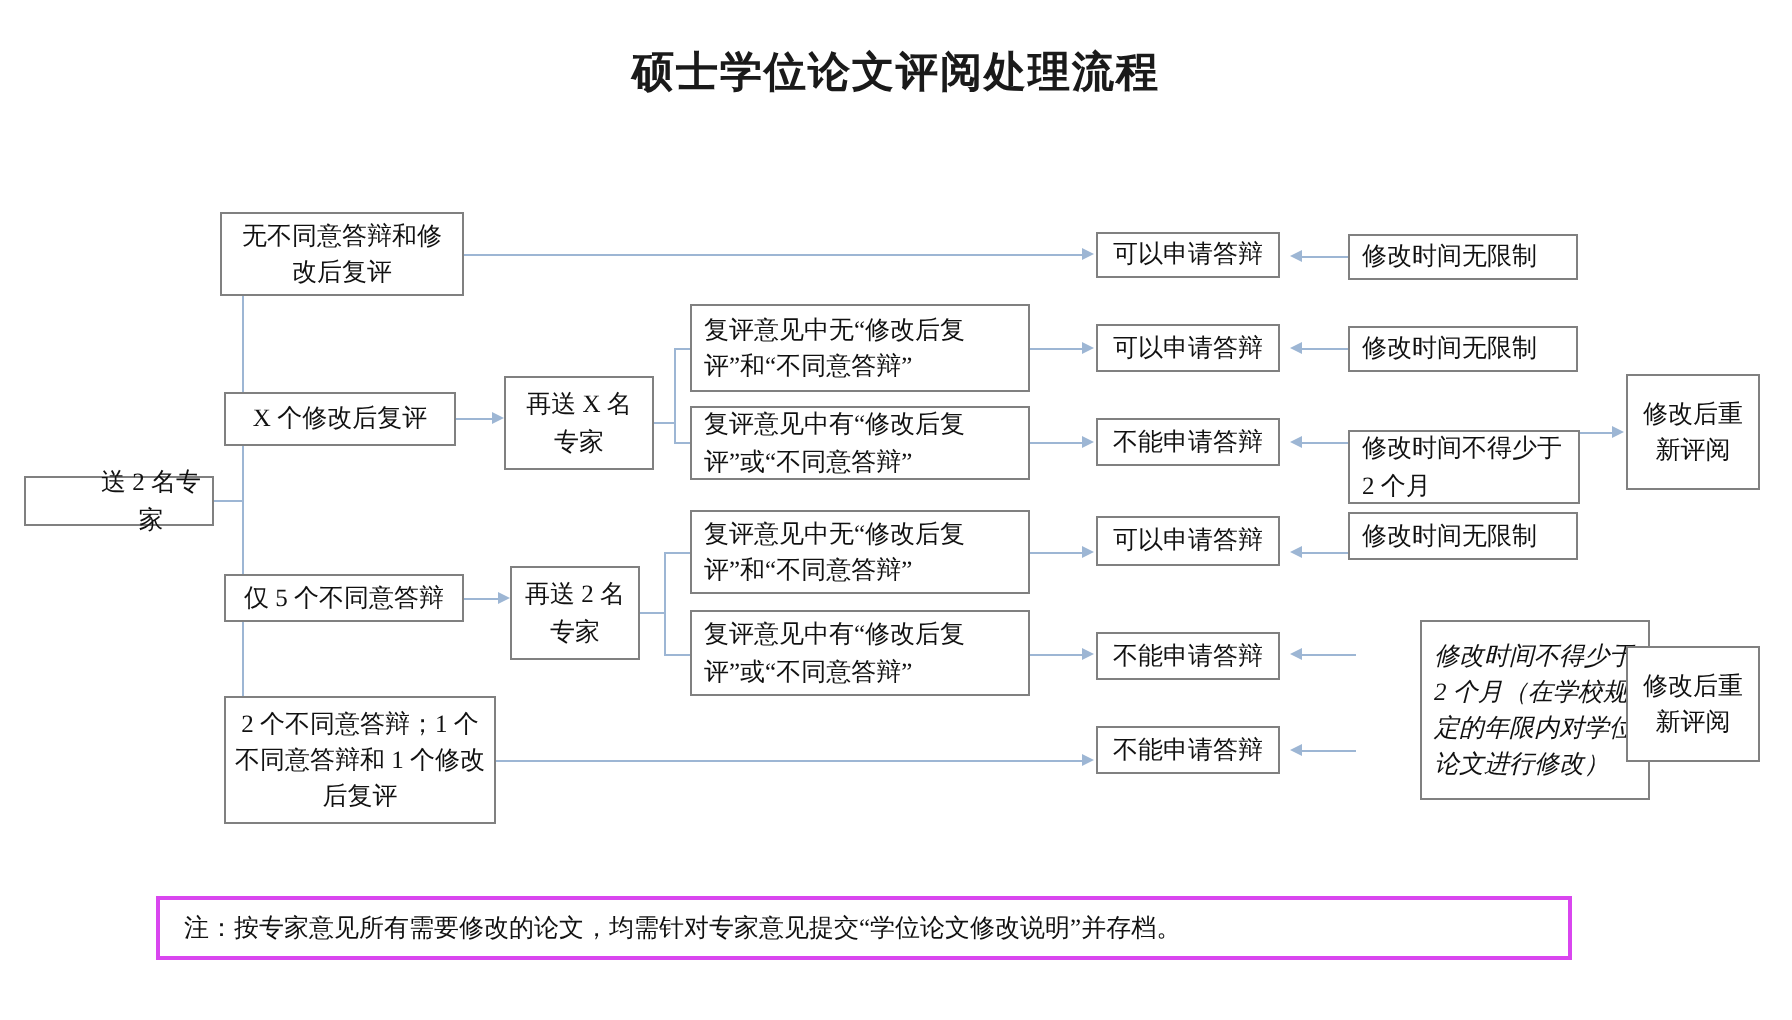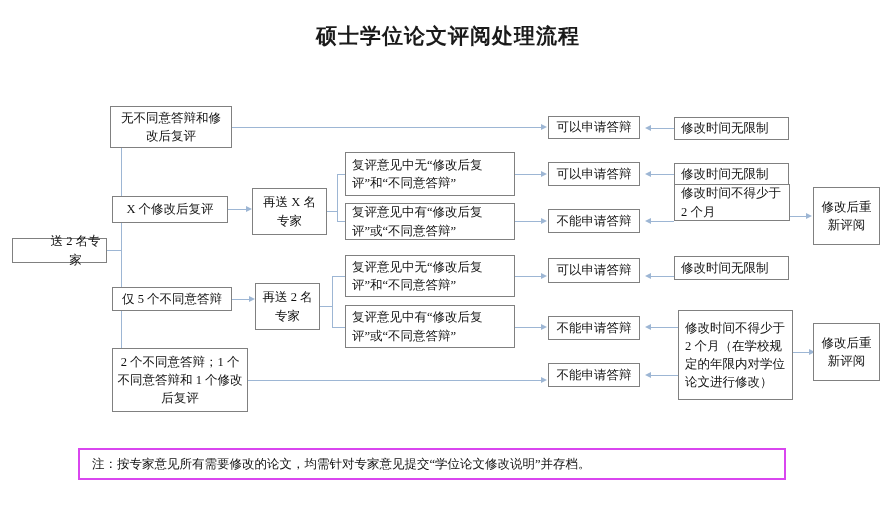--- a/index.html
+++ b/index.html
@@ -169,25 +169,25 @@
   <div class="node" style="left:548px;top:258px;width:92px;height:25px;">可以申请答辩</div>
 
   <div class="node" style="left:548px;top:316px;width:92px;height:24px;">不能申请答辩</div>
 
   <div class="node" style="left:548px;top:363px;width:92px;height:24px;">不能申请答辩</div>
 
   <div class="node lpad" style="left:674px;top:117px;width:115px;height:23px;">修改时间无限制</div>
 
   <div class="node lpad" style="left:674px;top:163px;width:115px;height:23px;">修改时间无限制</div>
 
-  <div class="node lpad" style="left:674px;top:184px;width:116px;height:37px;">修改时间不得少于 2 个月</div>
+  <div class="node lpad" style="left:674px;top:215px;width:116px;height:37px;">修改时间不得少于 2 个月</div>
 
   <div class="node lpad" style="left:674px;top:256px;width:115px;height:24px;">修改时间无限制</div>
 
-  <div class="node lpad" style="left:678px;top:310px;width:115px;height:90px;">修改时间不得少于 2 个月（在学校规定的年限内对学位论文进行修改）</div>
+  <div class="node lpad" style="left:710px;top:310px;width:115px;height:90px;font-style:italic;">修改时间不得少于 2 个月（在学校规定的年限内对学位论文进行修改）</div>
 
   <div class="node" style="left:813px;top:187px;width:67px;height:58px;">修改后重新评阅</div>
 
   <div class="node" style="left:813px;top:323px;width:67px;height:58px;">修改后重新评阅</div>
 
   <div class="note" style="left:78px;top:448px;width:708px;height:32px;">注：按专家意见所有需要修改的论文，均需针对专家意见提交“学位论文修改说明”并存档。</div>
 
 </div>
 
 </body></html>

